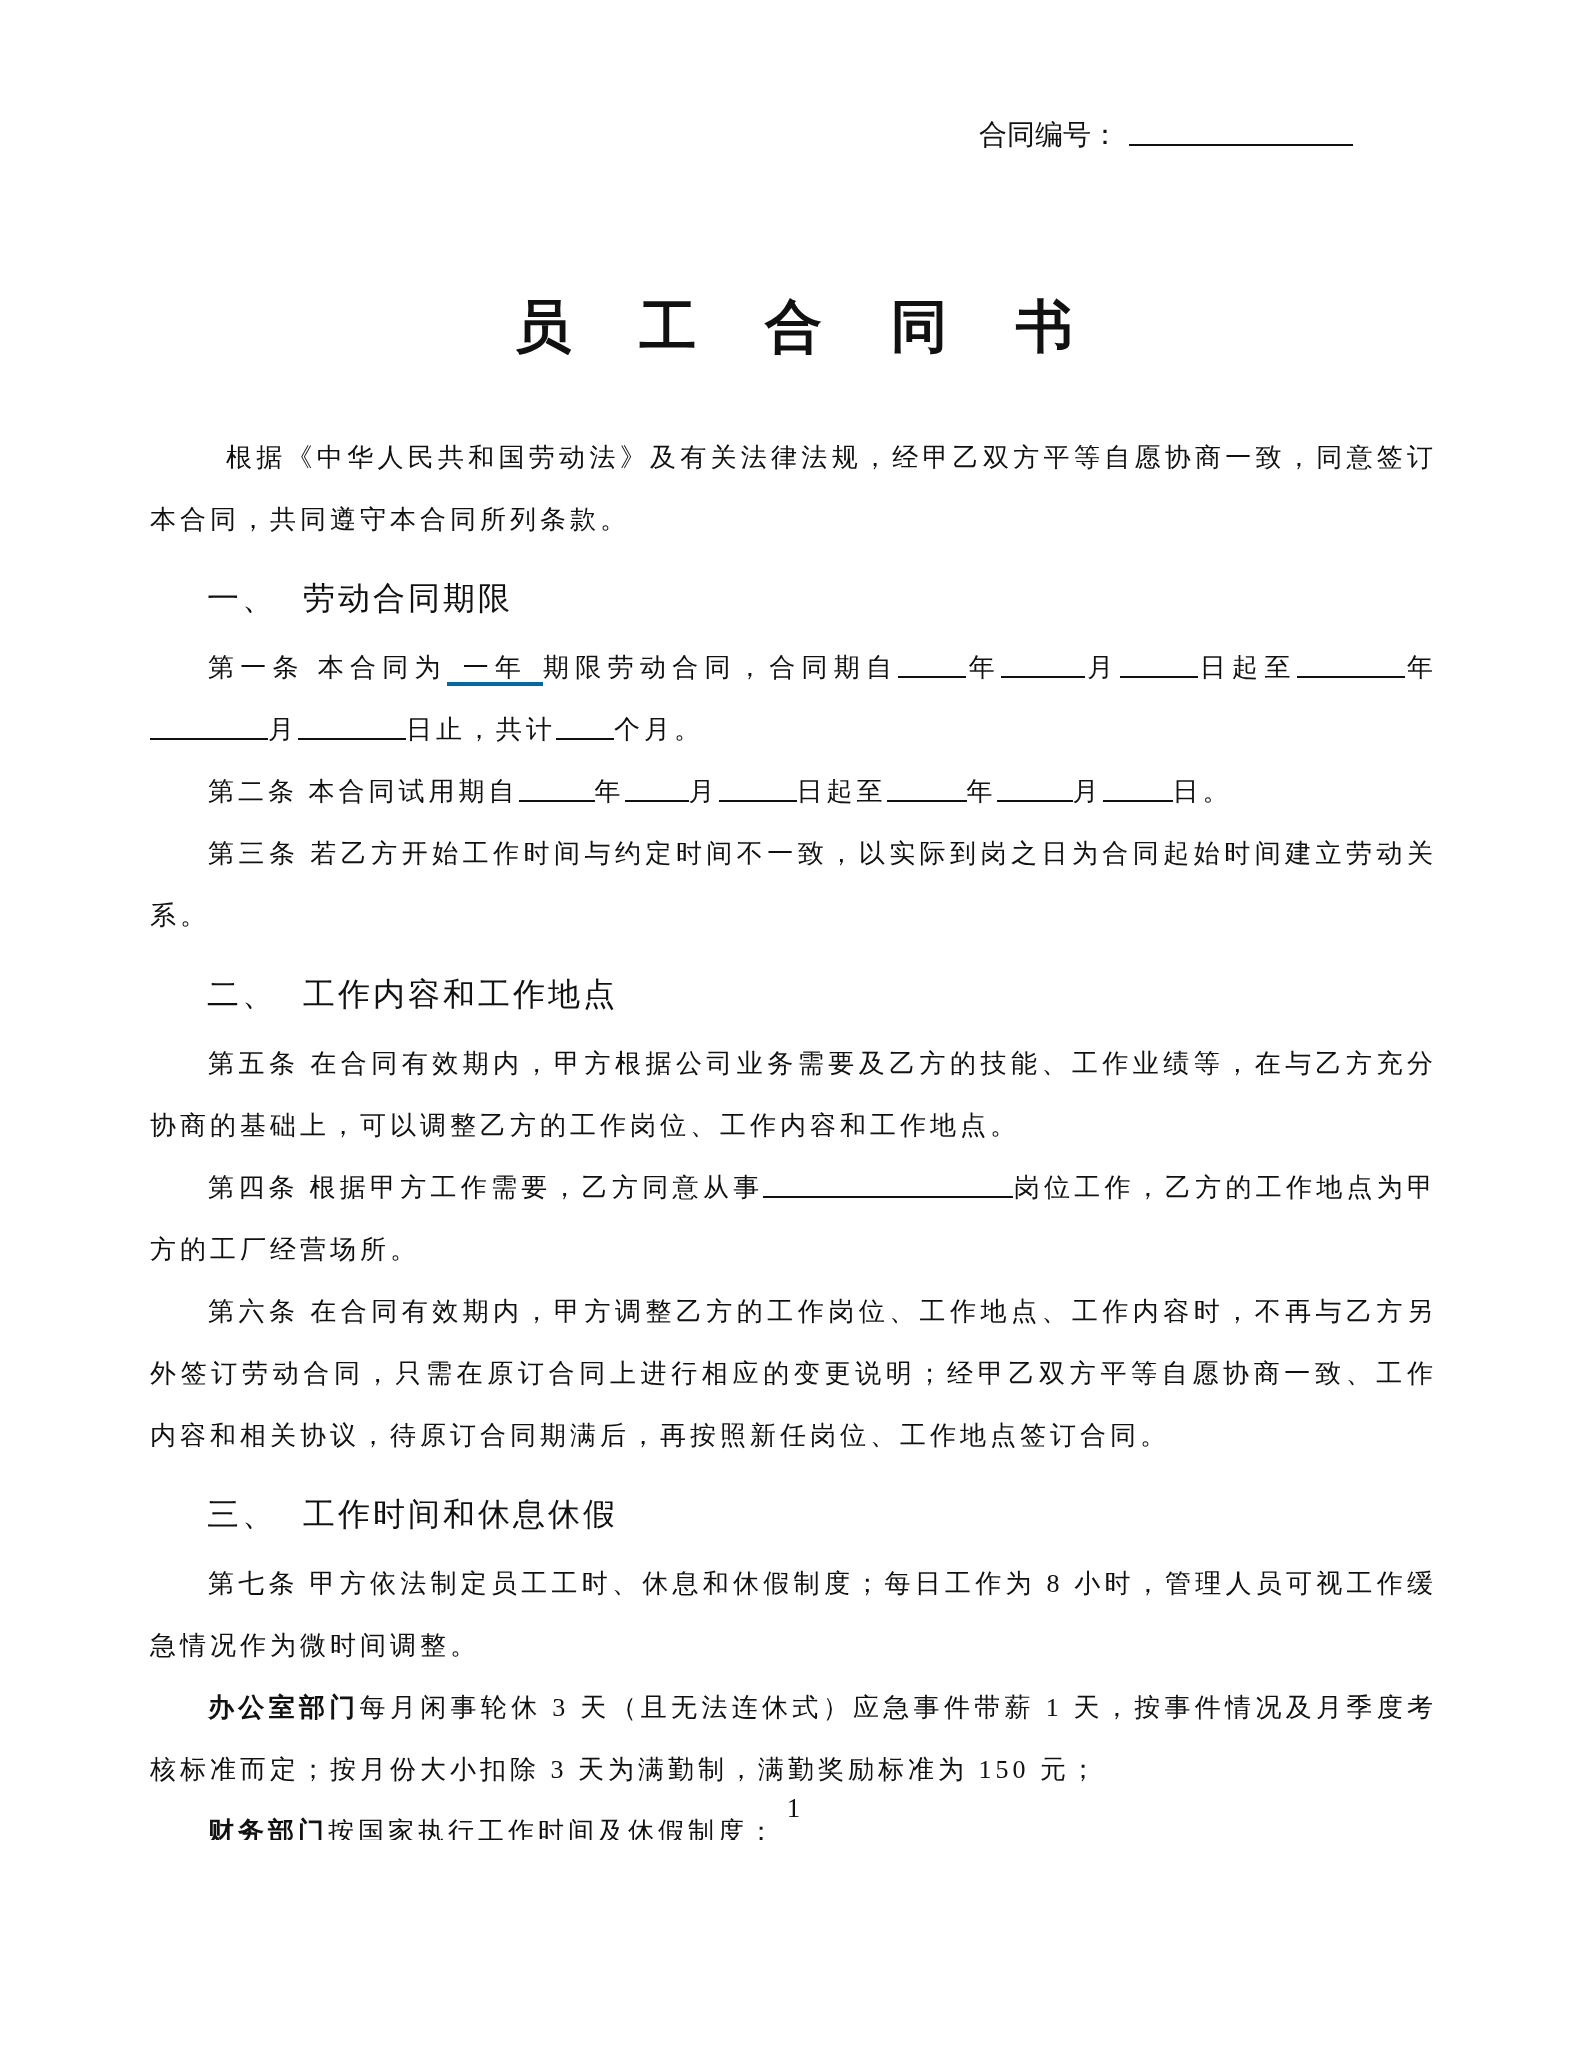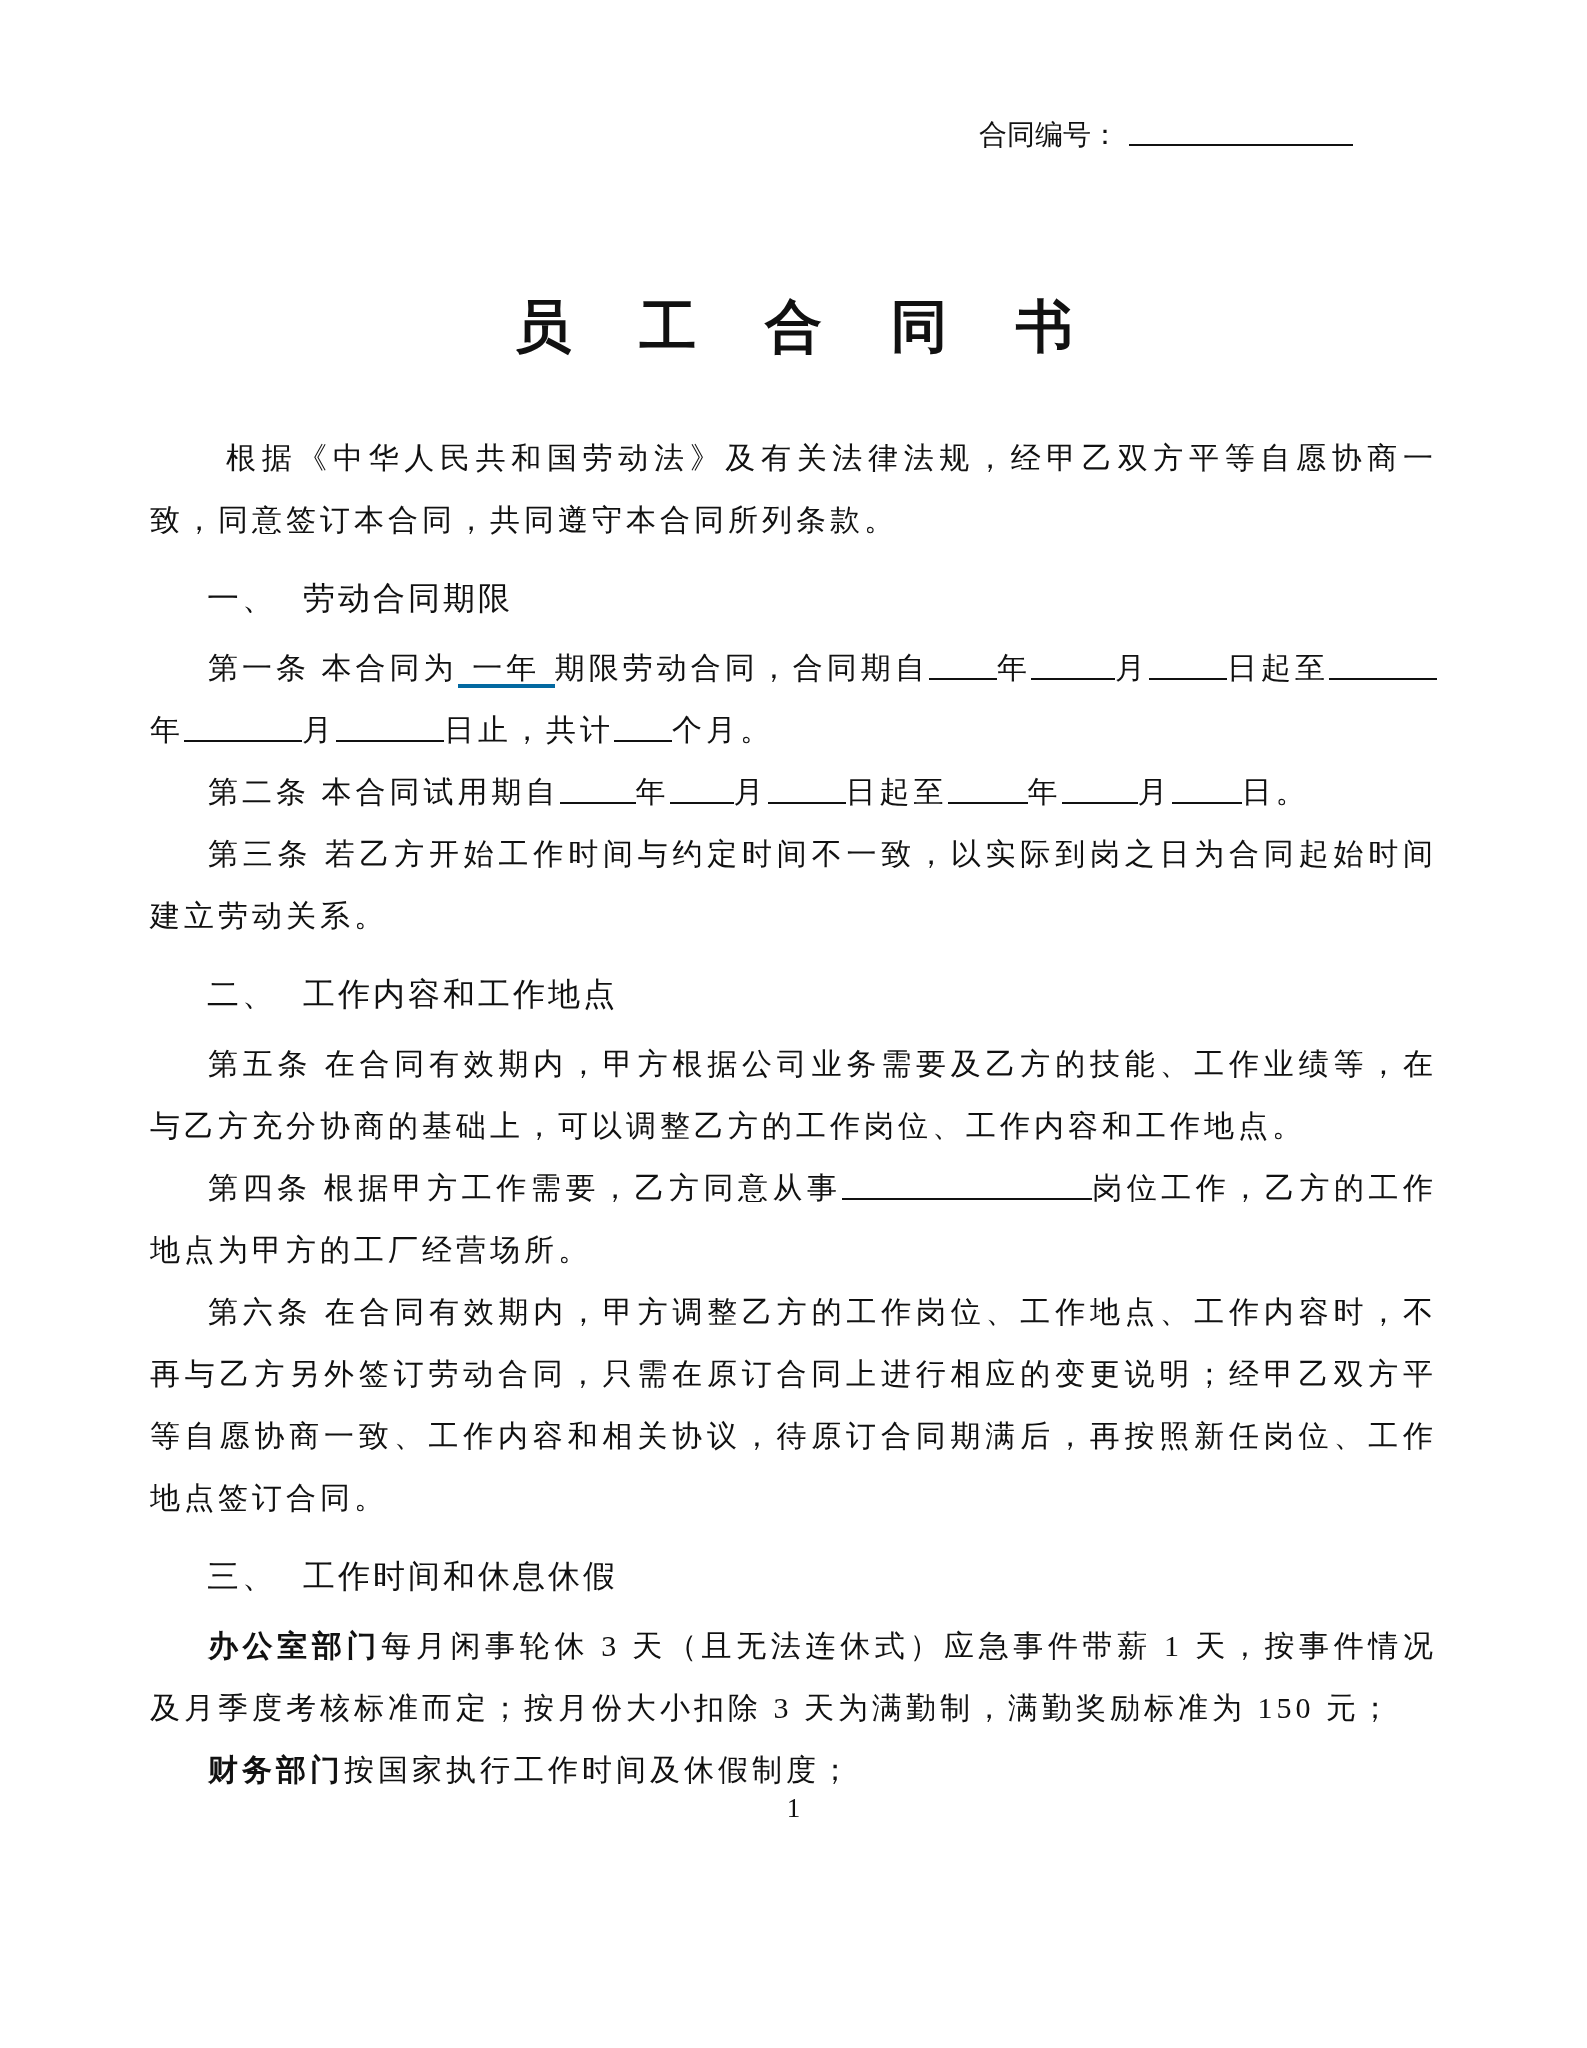--- a/index.html
+++ b/index.html
@@ -30,21 +30,21 @@
     font-size: 57px;
     font-weight: bold;
     letter-spacing: 1.2em;
     text-indent: 1.2em; 
     line-height: 1.55;
     white-space: nowrap;
   }
   
   .para {
     margin: 0;
-    font-size: 30px;
+    font-size: 26px;
     letter-spacing: 4px;
     line-height: 62px;
     text-align: justify;
     text-indent: 58px;
   }
   .para.intro { text-indent: 76px; margin-top: 56px; }
   .para .b { font-weight: bold; }
   .para .u { border-bottom: 4px solid #0369a1; padding: 0 3px; }
   
   .sec-heading {
@@ -83,17 +83,18 @@
       <p class="para intro"><span>根据《中华人民共和国劳动法》及有关法律法规，经甲乙双方平等自愿协商一致，同意签订本合同，共同遵守本合同所列条款。</span></p>
       <h2 class="sec-heading"><span class="num">一、</span><span>劳动合同期限</span></h2>
       <p class="para"><span>第一条 本合同为</span><span class="u"> 一年 </span><span>期限劳动合同，合同期自</span><span class="blank" style="width: 68px;"></span><span>年</span><span class="blank" style="width: 84px;"></span><span>月</span><span class="blank" style="width: 78px;"></span><span>日起至</span><span class="blank" style="width: 108px;"></span><span>年</span><span class="blank" style="width: 118px;"></span><span>月</span><span class="blank" style="width: 108px;"></span><span>日止，共计</span><span class="blank" style="width: 58px;"></span><span>个月。</span></p>
       <p class="para"><span>第二条 本合同试用期自</span><span class="blank" style="width: 76px;"></span><span>年</span><span class="blank" style="width: 64px;"></span><span>月</span><span class="blank" style="width: 78px;"></span><span>日起至</span><span class="blank" style="width: 80px;"></span><span>年</span><span class="blank" style="width: 76px;"></span><span>月</span><span class="blank" style="width: 70px;"></span><span>日。</span></p>
       <p class="para"><span>第三条 若乙方开始工作时间与约定时间不一致，以实际到岗之日为合同起始时间建立劳动关系。</span></p>
       <h2 class="sec-heading"><span class="num">二、</span><span>工作内容和工作地点</span></h2>
       <p class="para"><span>第五条 在合同有效期内，甲方根据公司业务需要及乙方的技能、工作业绩等，在与乙方充分协商的基础上，可以调整乙方的工作岗位、工作内容和工作地点。</span></p>
       <p class="para"><span>第四条 根据甲方工作需要，乙方同意从事</span><span class="blank" style="width: 250px;"></span><span>岗位工作，乙方的工作地点为甲方的工厂经营场所。</span></p>
       <p class="para"><span>第六条 在合同有效期内，甲方调整乙方的工作岗位、工作地点、工作内容时，不再与乙方另外签订劳动合同，只需在原订合同上进行相应的变更说明；经甲乙双方平等自愿协商一致、工作内容和相关协议，待原订合同期满后，再按照新任岗位、工作地点签订合同。</span></p>
       <h2 class="sec-heading"><span class="num">三、</span><span>工作时间和休息休假</span></h2>
+      <p class="para"><span>第七条 甲方依法制定员工工时、休息和休假制度；每日工作为 8 小时，管理人员可视工作缓急情况作为微时间调整。</span></p>
       <p class="para"><span class="b">办公室部门</span><span>每月闲事轮休 3 天（且无法连休式）应急事件带薪 1 天，按事件情况及月季度考核标准而定；按月份大小扣除 3 天为满勤制，满勤奖励标准为 150 元；</span></p>
       <p class="para"><span class="b">财务部门</span><span>按国家执行工作时间及休假制度；</span></p>
     </div>
   <div class="page-footer">1</div>
 </div>
 
 </body></html>

